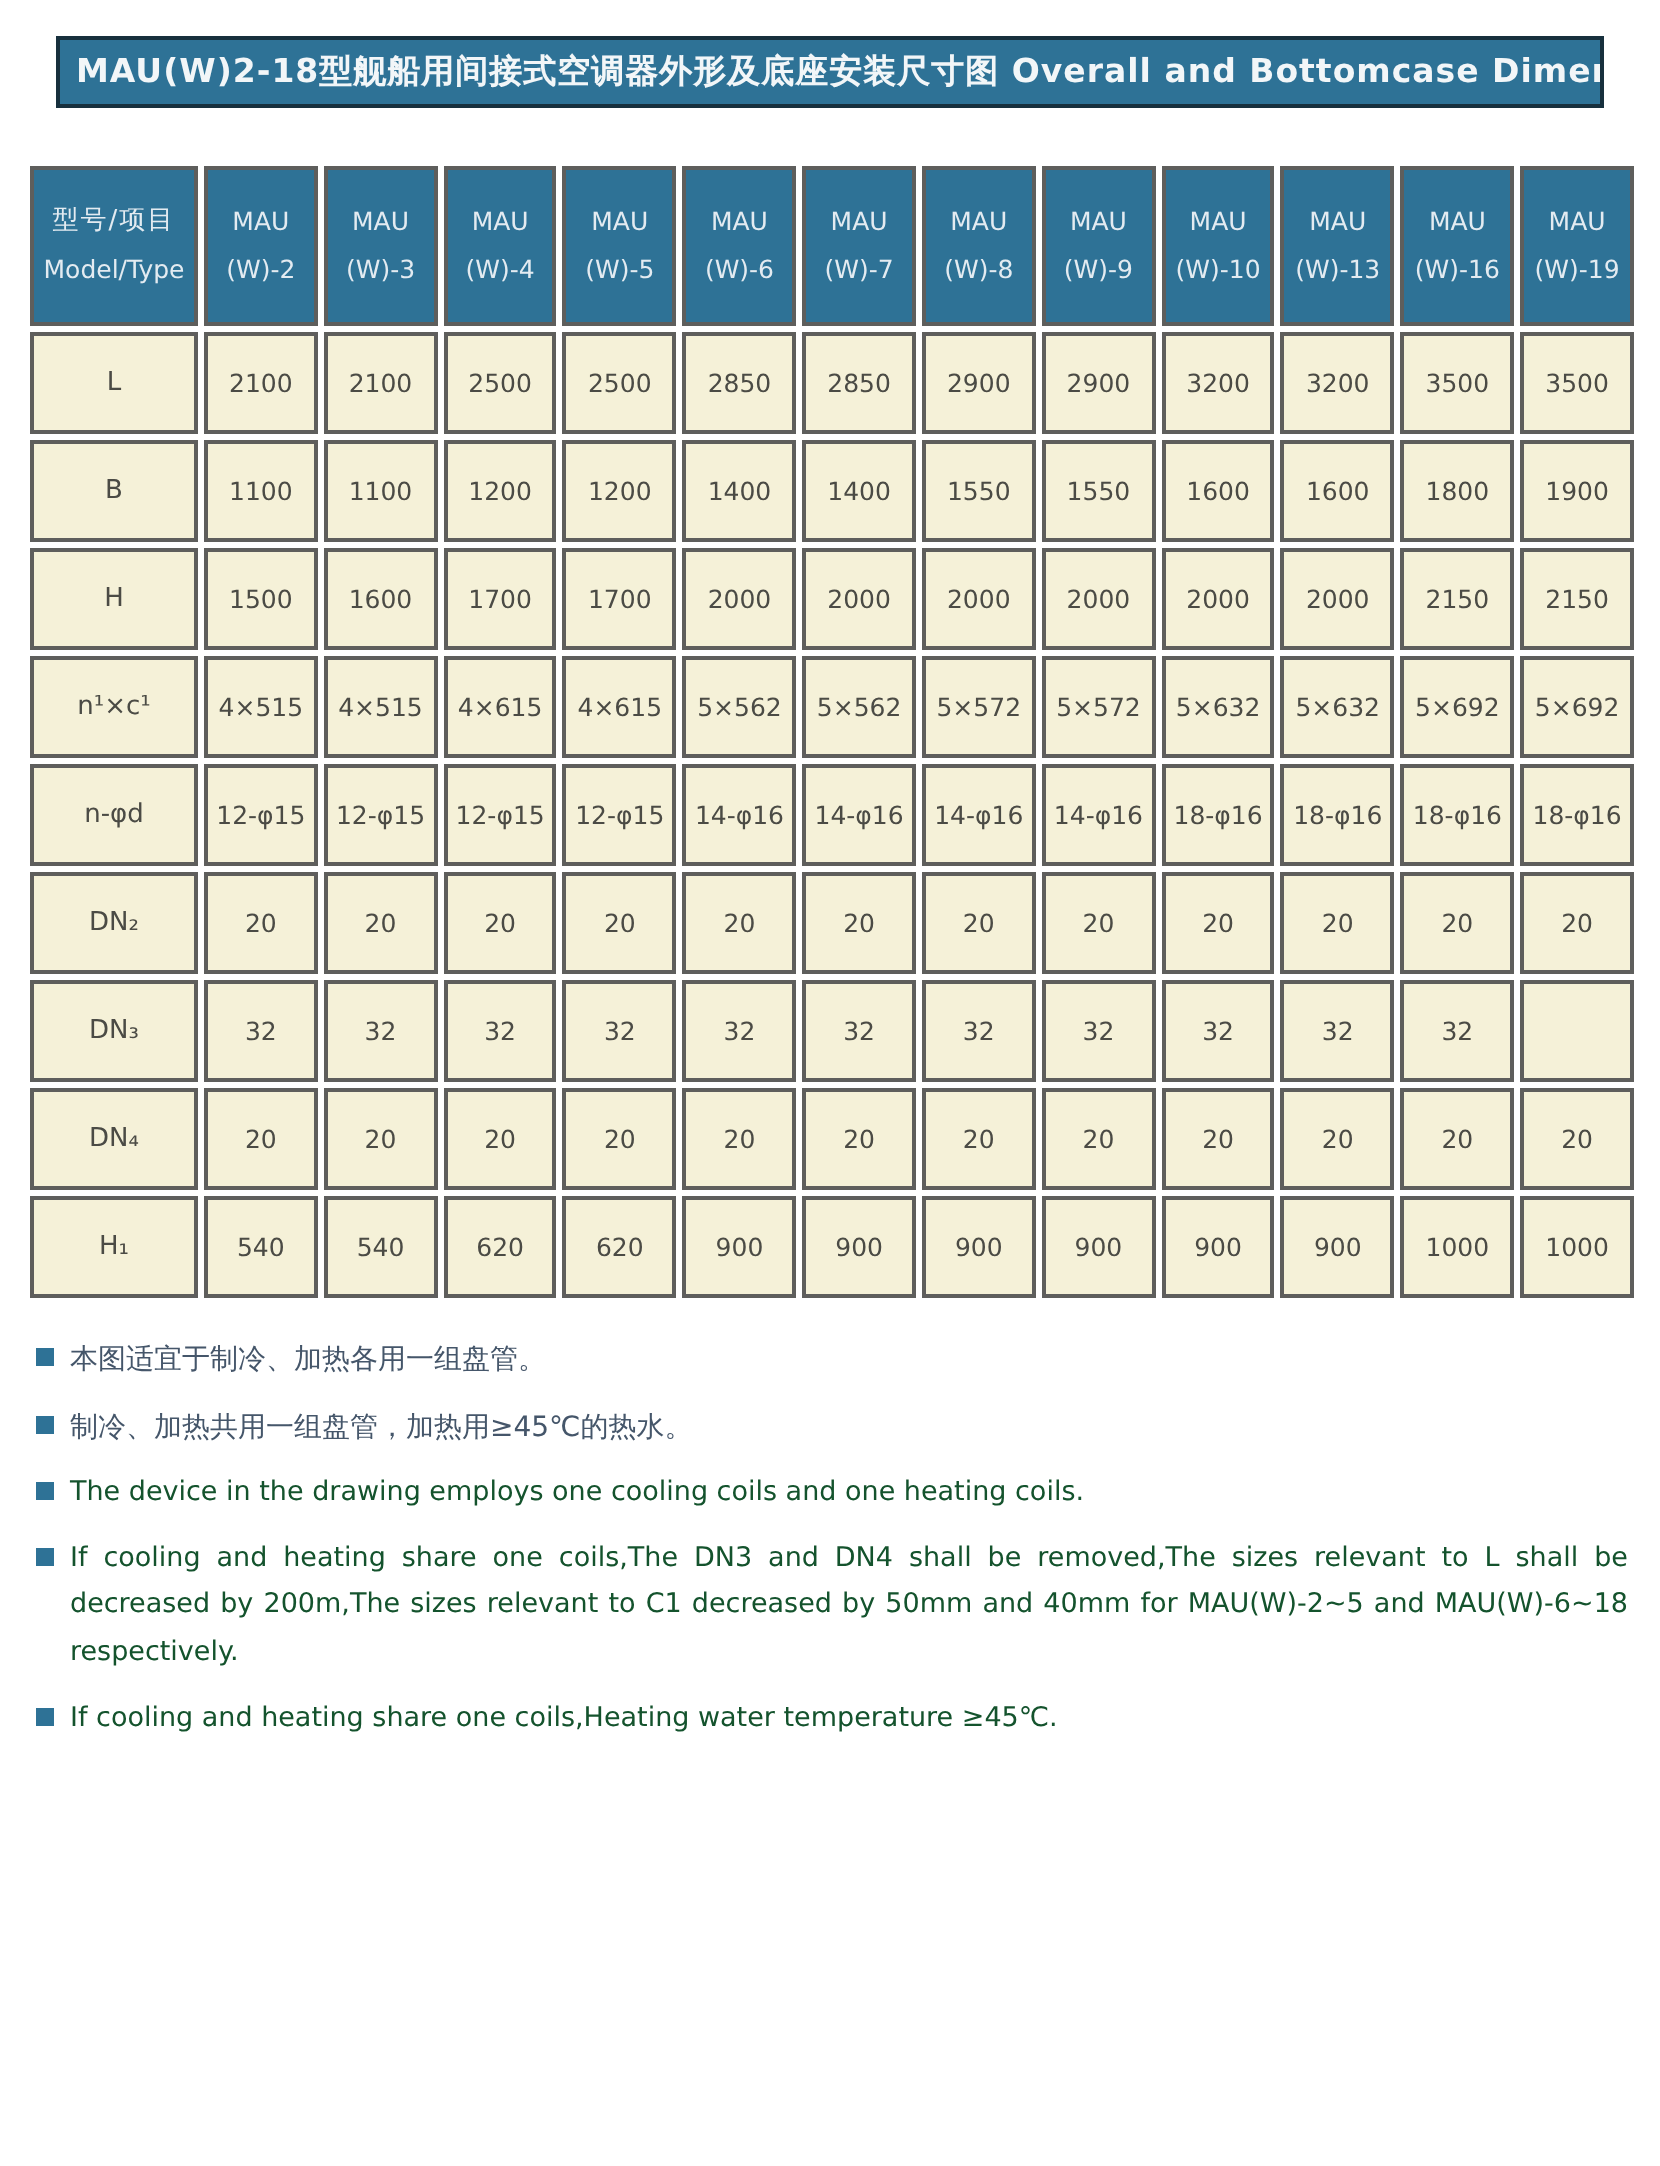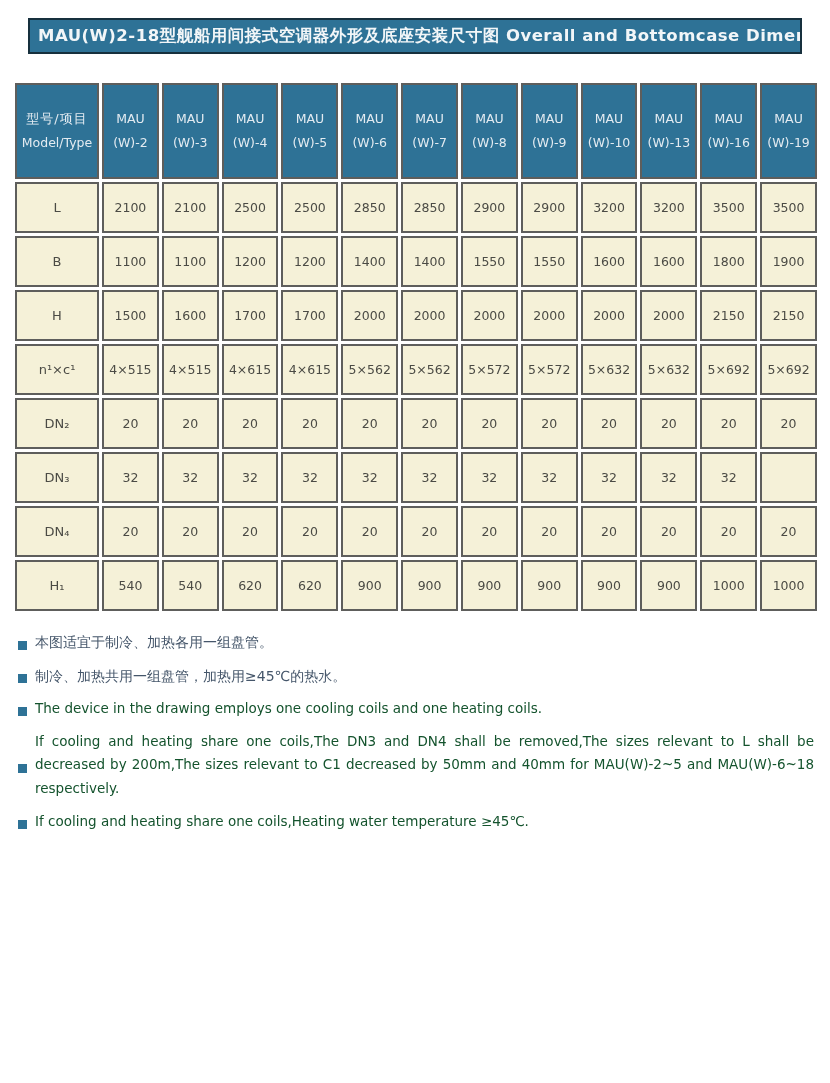--- a/index.html
+++ b/index.html
@@ -42,38 +42,38 @@
     text-align:center;
     vertical-align:middle;
     overflow:hidden;
     white-space:nowrap;
   }
   table.dim-table th {
     background:#2e7296;
     color:#e3ebf1;
     font-weight:normal;
     font-size:12.5px;
-    height:96px;
+    height:80px;
     line-height:1.9;
   }
   table.dim-table th .corner-zh { font-size:13px; letter-spacing:1px; }
   table.dim-table th .corner-en { font-size:12.5px;text-align:center; }
   table.dim-table td {
     background:#f5f1d8;
     color:#4b4b45;
     font-size:12.5px;
     height:51px;
   }
   table.dim-table td.row-label { font-size:13px; }
 
   
   .notes { margin:16px 16px 0 18px; list-style:none; }
   .notes li {
     display:flex;
-    align-items:center;
+    align-items:flex-start;
     margin-bottom:9px;
   }
   .notes .bullet {
     flex:0 0 auto;
     width:9px; height:9px;
     background:#2e7296;
     margin:6px 8px 0 0;
   }
   .notes .note-text {
     flex:1 1 auto;
@@ -206,20 +206,35 @@
             <td>5×562</td>
             <td>5×562</td>
             <td>5×572</td>
             <td>5×572</td>
             <td>5×632</td>
             <td>5×632</td>
             <td>5×692</td>
             <td>5×692</td>
           </tr>
           <tr>
+            <td class="row-label">n-φd</td>
+            <td>12-φ15</td>
+            <td>12-φ15</td>
+            <td>12-φ15</td>
+            <td>12-φ15</td>
+            <td>14-φ16</td>
+            <td>14-φ16</td>
+            <td>14-φ16</td>
+            <td>14-φ16</td>
+            <td>18-φ16</td>
+            <td>18-φ16</td>
+            <td>18-φ16</td>
+            <td>18-φ16</td>
+          </tr>
+          <tr>
             <td class="row-label">DN₂</td>
             <td>20</td>
             <td>20</td>
             <td>20</td>
             <td>20</td>
             <td>20</td>
             <td>20</td>
             <td>20</td>
             <td>20</td>
             <td>20</td>

